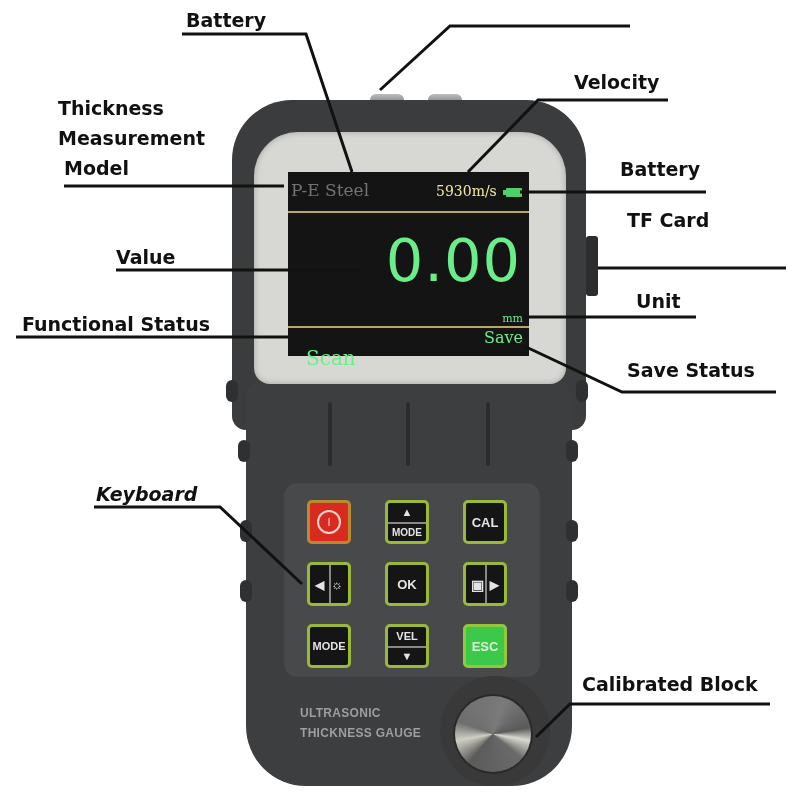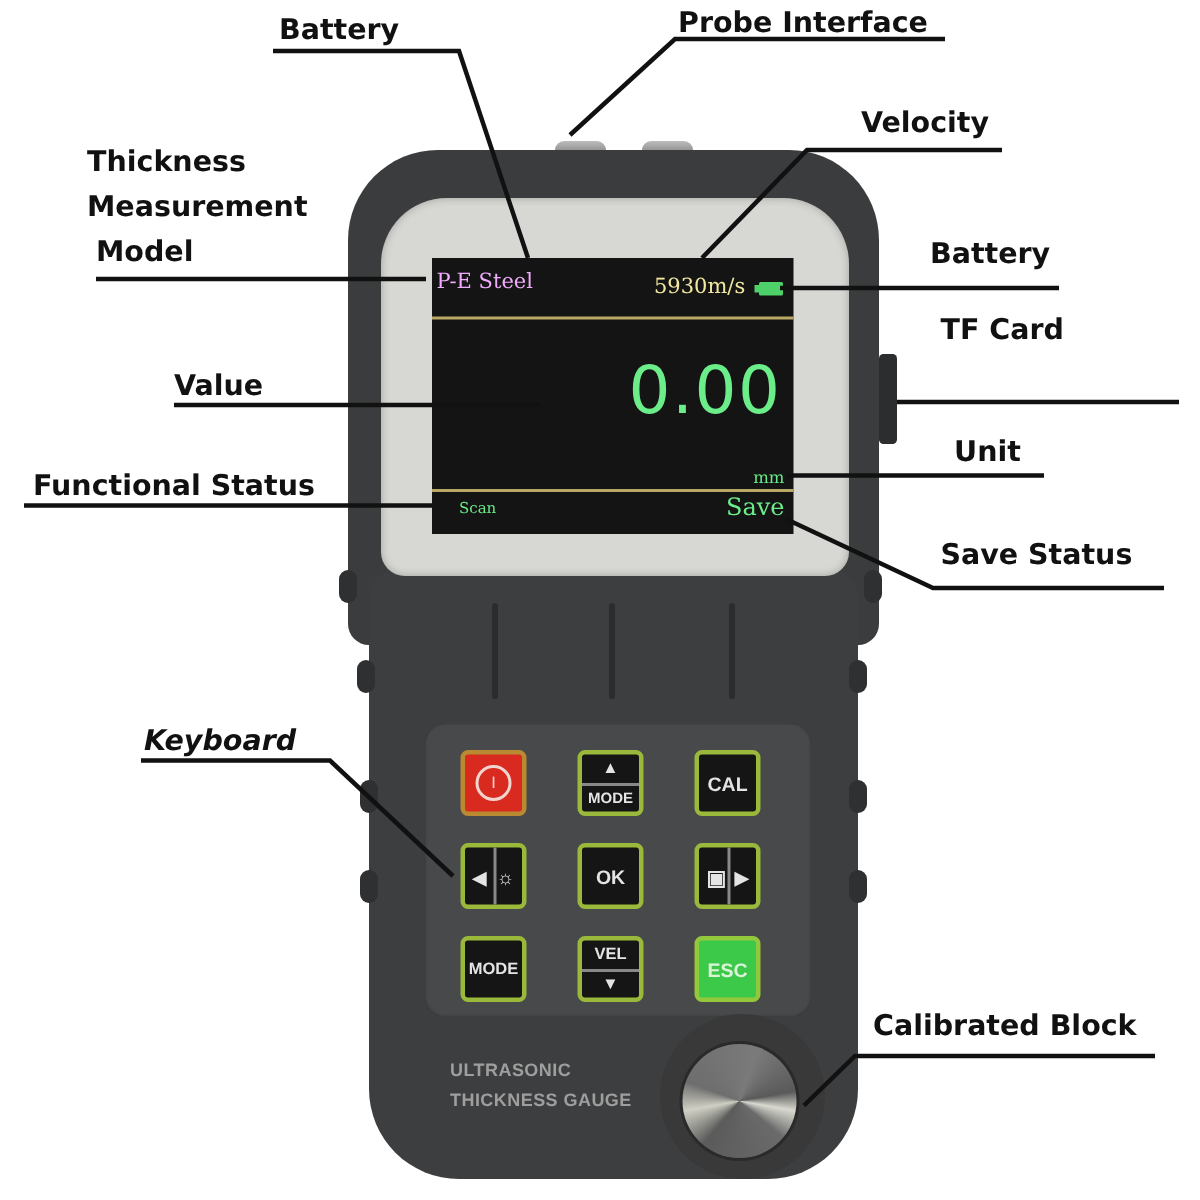--- a/index.html
+++ b/index.html
@@ -9,29 +9,29 @@
   .label{position:absolute;font-family:"DejaVu Sans",sans-serif;font-weight:bold;font-size:19px;color:#111;line-height:24px;white-space:nowrap;z-index:6;}
   
   .connector{position:absolute;top:94px;width:34px;height:10px;background:linear-gradient(#bdbdbd,#7d7d7d);border-radius:6px 6px 2px 2px;}
   .body-top{position:absolute;left:232px;top:100px;width:354px;height:330px;background:#3b3c3d;border-radius:60px 60px 14px 14px;}
   .body-main{position:absolute;left:246px;top:380px;width:326px;height:406px;background:#3d3e3f;border-radius:18px 18px 60px 60px;}
   .grip{position:absolute;width:12px;height:22px;background:#2f3031;border-radius:6px;}
   .side-port{position:absolute;left:586px;top:236px;width:12px;height:60px;background:#2c2d2e;border-radius:3px;}
   .bezel{position:absolute;left:254px;top:132px;width:312px;height:252px;background:#d7d8d3;border-radius:44px 44px 16px 16px;box-shadow:inset 0 0 6px rgba(0,0,0,.25);}
   .screen{position:absolute;left:288px;top:172px;width:241px;height:184px;background:#141414;}
   .scr-top{position:absolute;left:0;top:0;width:241px;height:36px;}
-  .scr-mat{position:absolute;left:3px;top:8px;font-family:"DejaVu Serif",serif;font-size:14px;color:#f0abfc;letter-spacing:0px;}
+  .scr-mat{position:absolute;left:3px;top:8px;font-family:"DejaVu Serif",serif;font-size:17px;color:#737373;letter-spacing:0px;}
   .scr-vel{position:absolute;left:148px;top:11px;font-family:"DejaVu Serif",serif;font-size:14px;color:#f2e9a0;}
   .batt{position:absolute;left:218px;top:16px;width:16px;height:9px;background:#4fd16a;border-radius:1px;}
   .batt:before{content:"";position:absolute;left:-3px;top:2px;width:3px;height:5px;background:#4fd16a;}
   .sep1{position:absolute;left:0;top:39px;width:241px;height:2px;background:#b9a864;}
-  .scr-val{position:absolute;right:8px;top:50px;font-family:"DejaVu Sans",sans-serif;font-size:44px;color:#6bed8a;line-height:78px;letter-spacing:1px;}
+  .scr-val{position:absolute;right:8px;top:50px;font-family:"DejaVu Sans",sans-serif;font-size:59px;color:#6bed8a;line-height:78px;letter-spacing:1px;}
   .scr-unit{position:absolute;right:6px;top:140px;font-family:"DejaVu Serif",serif;font-size:11px;color:#6bed8a;}
   .sep2{position:absolute;left:0;top:154px;width:241px;height:2px;background:#b9a864;}
-  .scr-func{position:absolute;left:18px;top:162px;font-family:"DejaVu Serif",serif;font-size:10px;color:#6bed8a;}
+  .scr-func{position:absolute;left:18px;top:174px;font-family:"DejaVu Serif",serif;font-size:20px;color:#6bed8a;}
   .scr-save{position:absolute;right:6px;top:156px;font-family:"DejaVu Serif",serif;font-size:16px;color:#6bed8a;}
   .ridge{position:absolute;top:402px;width:4px;height:64px;background:#2b2c2d;border-radius:2px;}
   .keypanel{position:absolute;left:283px;top:482px;width:258px;height:196px;background:#48494a;border-radius:14px;box-shadow:inset 0 0 2px #2a2a2a;}
   .key{position:absolute;width:44px;height:44px;background:#151515;border:3px solid #9ab83a;border-radius:5px;color:#e4e4e4;font-family:"Liberation Sans",sans-serif;font-weight:bold;font-size:13px;display:flex;align-items:center;justify-content:center;box-sizing:border-box;}
   .key.red{background:#d82a1f;border-color:#b98a32;}
   .key.green{background:#3cc94a;border-color:#93c83c;color:#d9f5d6;}
   .key .split{position:absolute;left:0;right:0;top:50%;height:2px;background:#888;}
   .key .vsplit{position:absolute;top:0;bottom:0;left:50%;width:2px;background:#888;}
   .key .top{position:absolute;top:3px;left:0;right:0;text-align:center;font-size:11px;}
   .key .bot{position:absolute;bottom:3px;left:0;right:0;text-align:center;font-size:10px;}
@@ -139,21 +139,20 @@
       <line x1="116" y1="270" x2="360" y2="270"></line>
       <line x1="524" y1="317" x2="696" y2="317"></line>
       <line x1="16" y1="337" x2="288" y2="337"></line>
       <polyline points="524,346 622,392 776,392"></polyline>
       <polyline points="94,507 220,507 302,584"></polyline>
       <polyline points="770,704 570,704 536,737"></polyline>
     </g>
   </svg>
 
   <div class="label" style="left:186px;top:8px;">Battery</div>
-  <div class="label" style="left:452px;top:3px;">Probe Interface</div>
   <div class="label" style="left:574px;top:70px;">Velocity</div>
   <div class="label" style="left:58px;top:96px;">Thickness</div>
   <div class="label" style="left:58px;top:126px;">Measurement</div>
   <div class="label" style="left:64px;top:156px;">Model</div>
   <div class="label" style="left:620px;top:157px;">Battery</div>
   <div class="label" style="left:627px;top:208px;">TF Card</div>
   <div class="label" style="left:116px;top:245px;">Value</div>
   <div class="label" style="left:636px;top:289px;">Unit</div>
   <div class="label" style="left:627px;top:358px;">Save Status</div>
   <div class="label" style="left:22px;top:312px;">Functional Status</div>

